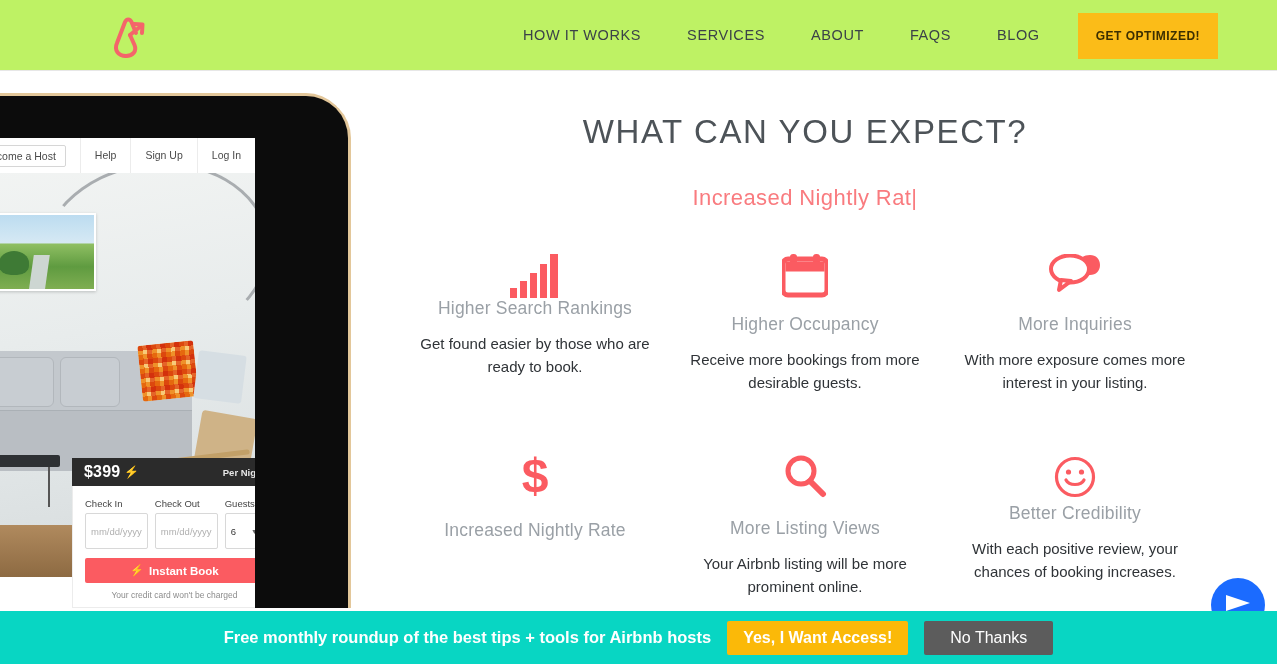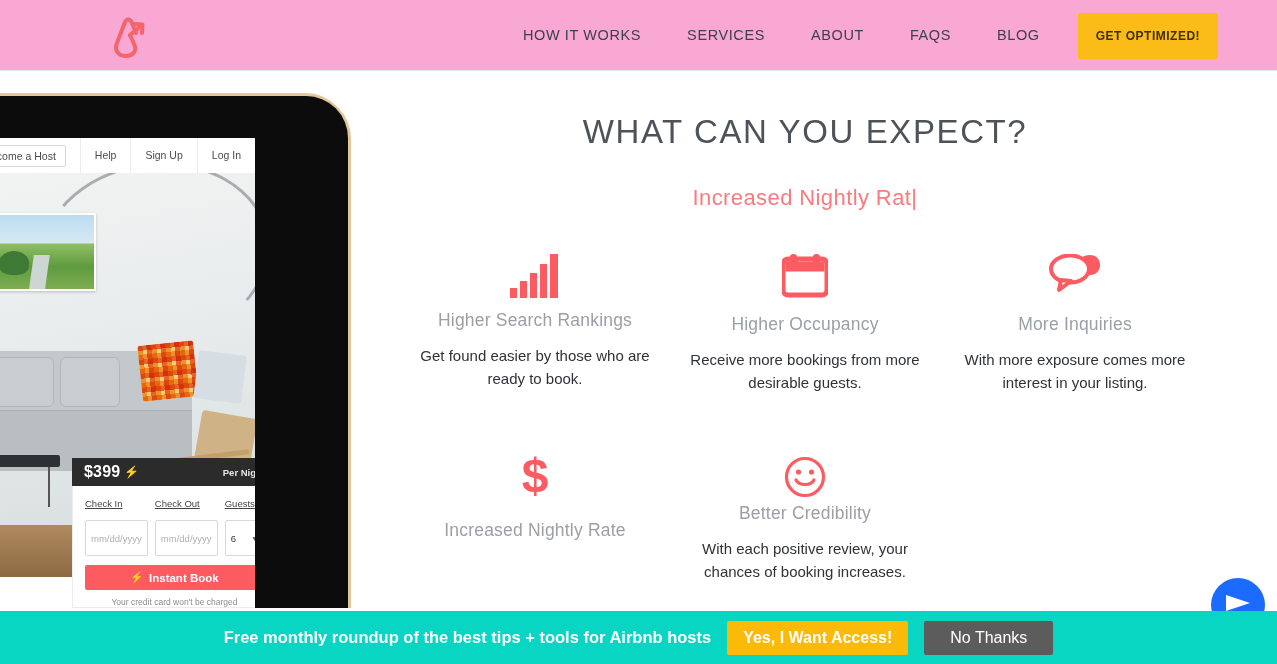--- a/index.html
+++ b/index.html
@@ -7,21 +7,21 @@
     width: 1277px; height: 664px;
     overflow: hidden;
     background: #ffffff;
     font-family: "Liberation Sans", sans-serif;
   }
   #page { position: relative; width: 1277px; height: 664px; background:#fff; overflow:hidden; }
 
   
   .topnav {
     position: absolute; left:0; top:0; width:1277px; height:71px;
-    background:#f9a8d4; border-bottom:1px solid #e7e7e7;
+    background:#bef264; border-bottom:1px solid #e7e7e7;
     display:flex; align-items:center;padding-left:28px;
   }
   .brand { position:absolute; left:100px; top:8px; width:56px; height:56px; }
   .navlinks {
     position:absolute; left:500px; top:0; height:71px;
     display:flex; align-items:center; gap:0;
   }
   .navlink {
     font-size:14.5px; letter-spacing:0.6px; color:#3b4248;
     padding:0 23px; line-height:71px; cursor:pointer; white-space:nowrap;
@@ -56,21 +56,21 @@
   .feat-icon { height:58px; display:flex; align-items:flex-end; justify-content:center; }
   .feat-icon svg { display:block; }
   .feat-title {
     margin-top:14px; font-size:17.5px; font-weight:300;
     color:#9aa0a6; letter-spacing:0.2px;
   }
   .feat-desc {
     margin-top:14px; font-size:15px; color:#2f3337; line-height:1.52;
     padding:0 12px;
   }
-  .f0 .feat-title{margin-top:12px;} .f1 .feat-title{margin-top:16px;}
+  .f0 .feat-title{margin-top:0;} .f1 .feat-title{margin-top:16px;}
   .f2 .feat-title{margin-top:16px;} .f3 .feat-title{margin-top:22px;text-align:center;}
   .f4 .feat-title{margin-top:20px;} .f5 .feat-title{margin-top:5px;}
 
   
   .device {
     position:absolute; left:-60px; top:96px; width:408px; height:512px;
     background:#0c0c0c;
     border-radius:0 42px 0 0;
     box-shadow: 3px 0 0 0 #e3c79a, 0 -3px 0 0 #e3c79a;
     overflow:hidden;
@@ -172,21 +172,21 @@
   .bolt { color:#ffc400; font-size:12px; margin-left:4px; }
   .pernight { margin-left:auto; color:#e6e6e6; font-size:9.5px; font-weight:700; }
 
   
   .bookcard {
     position:absolute; left:132px; top:348px; width:205px; height:122px;
     background:#ffffff; border:1px solid #ececec; border-top:none; z-index:5;
     padding:12px 12px 0 12px;
   }
   .fields { display:flex; gap:7px; }
-  .field-lab { font-size:9.5px; color:#444; margin-bottom:11px;text-decoration:underline; }
+  .field-lab { font-size:9.5px; color:#444; margin-bottom:4px; }
   .field-box {
     border:1px solid #d8d8d8; height:32px; border-radius:2px;
     font-size:9.5px; color:#b0b0b0; display:flex; align-items:center;
     padding:17px 5px; background:#fff; white-space:nowrap;text-align:center;
   }
   .fw1 { width:64px; } .fw2 { width:64px; } .fw3 { width:40px; }
   .fw3 .field-box { color:#333; justify-content:space-between; }
   .tri { font-size:7px; color:#666; }
   .ibook {
     margin-top:9px; height:25px; background:#fb5b61; color:#fff;
@@ -296,20 +296,30 @@
 
     <div class="feat f3">
       <div class="feat-icon">
         <svg width="32" height="46" viewBox="0 0 32 46">
           <text x="16" y="40" text-anchor="middle" font-family="'Liberation Sans', sans-serif" font-size="48" font-weight="700" fill="#fb5b61">$</text>
         </svg>
       </div>
       <div class="feat-title">Increased Nightly Rate</div>
     </div>
 
+    <div class="feat f4">
+      <div class="feat-icon">
+        <svg width="44" height="44" viewBox="0 0 44 44">
+          <circle cx="18" cy="17" r="13" fill="none" stroke="#fb5b61" stroke-width="5"></circle>
+          <line x1="27" y1="27" x2="40" y2="40" stroke="#fb5b61" stroke-width="6" stroke-linecap="round"></line>
+        </svg>
+      </div>
+      <div class="feat-title">More Listing Views</div>
+      <div class="feat-desc">Your Airbnb listing will be more prominent online.</div>
+    </div>
 
     <div class="feat f5">
       <div class="feat-icon">
         <svg width="42" height="42" viewBox="0 0 42 42">
           <circle cx="21" cy="21" r="18.5" fill="none" stroke="#fb5b61" stroke-width="3.2"></circle>
           <circle cx="14.5" cy="16" r="2.6" fill="#fb5b61"></circle>
           <circle cx="27.5" cy="16" r="2.6" fill="#fb5b61"></circle>
           <path d="M12 24 C15 30 27 30 30 24" fill="none" stroke="#fb5b61" stroke-width="3.2" stroke-linecap="round"></path>
         </svg>
       </div>

